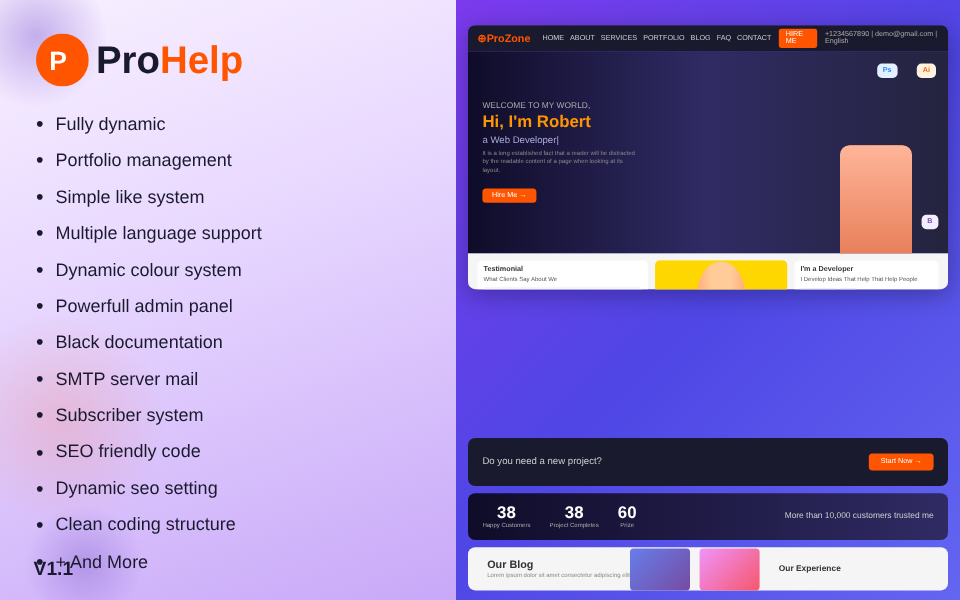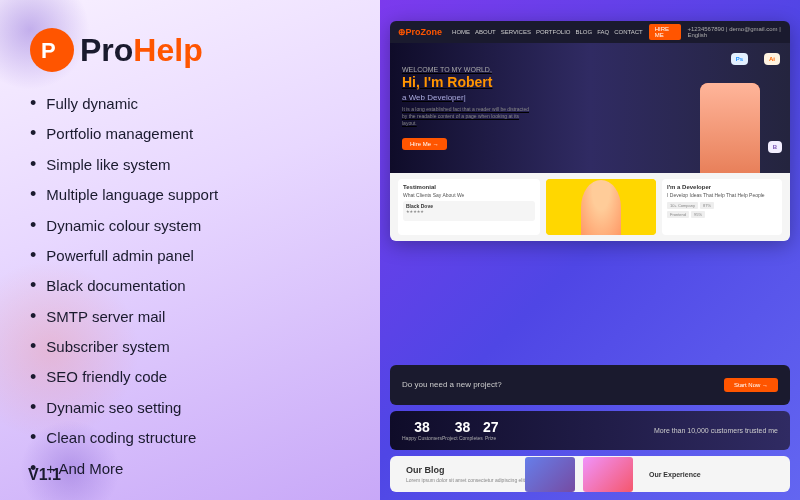--- a/index.html
+++ b/index.html
@@ -159,26 +159,25 @@
     }
     .mock-nav-info {
       font-size: 6px;
       color: #aaa;
       margin-left: auto;
     }
 
     
     .mock-hero {
       background: linear-gradient(90deg, #0f0c29 0%, #302b63 50%, #24243e 100%);
-      height: 130px;
+      height: 168px;
       display: flex;
       align-items: center;
       padding: 25px 12px;
       position: relative;
-      text-decoration: underline;
     }
     .mock-hero-text {
       flex: 1;
     }
     .mock-hero-tag {
       font-size: 7px;
       color: #aaa;
       margin-bottom: 2px;
     }
     .mock-hero-title {
@@ -321,20 +320,21 @@
     }
 
     
     .mock-stats-card {
       background: linear-gradient(90deg, #0f0c29 0%, #302b63 100%);
       border-radius: 6px;
       height: 50px;
       display: flex;
       align-items: center;
       padding: 0 12px;
+      gap: 16px;
       justify-content: center;
     }
     .mock-stat {
       display: flex;
       flex-direction: column;
       align-items: center;
     }
     .mock-stat-num {
       font-size: 14px;
       font-weight: 900;
@@ -494,21 +494,21 @@
     <div class="mock-stats-card">
       <div class="mock-stat">
         <div class="mock-stat-num">38</div>
         <div class="mock-stat-label">Happy Customers</div>
       </div>
       <div class="mock-stat">
         <div class="mock-stat-num">38</div>
         <div class="mock-stat-label">Project Completes</div>
       </div>
       <div class="mock-stat">
-        <div class="mock-stat-num">27</div>
+        <div class="mock-stat-num">60</div>
         <div class="mock-stat-label">Prize</div>
       </div>
       <div class="mock-stats-title">More than 10,000 customers trusted me</div>
     </div>
 
     <div class="mock-blog-row">
       <div>
         <div class="mock-blog-title">Our Blog</div>
         <div style="font-size:5px;color:#888;">Lorem ipsum dolor sit amet consectetur adipiscing elit</div>
       </div>

